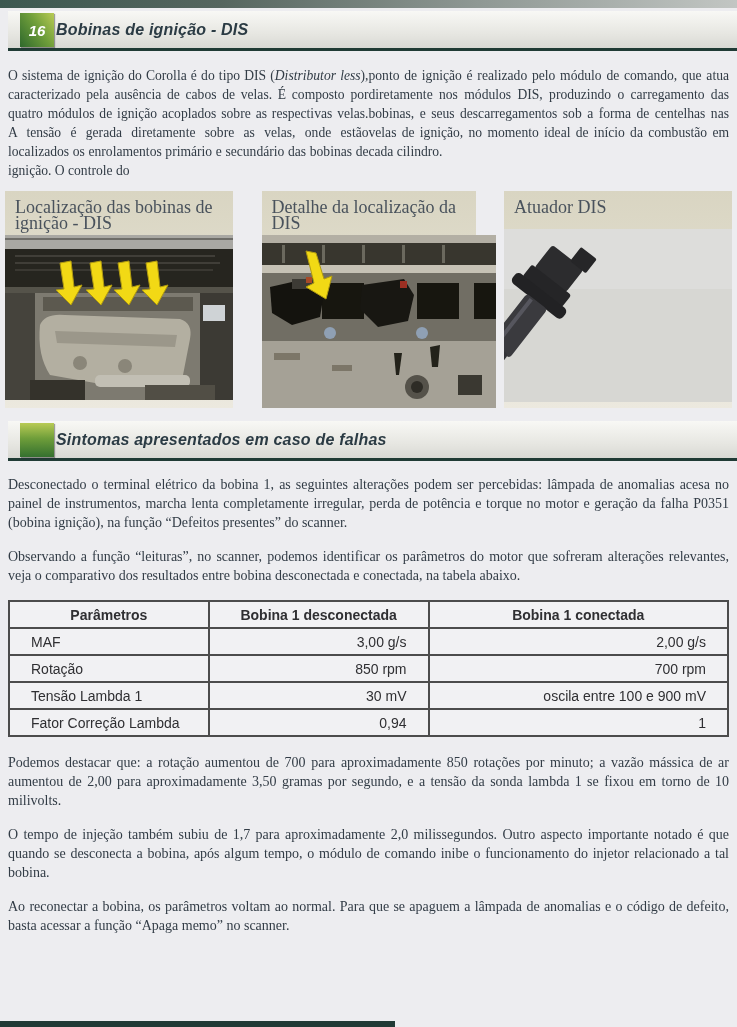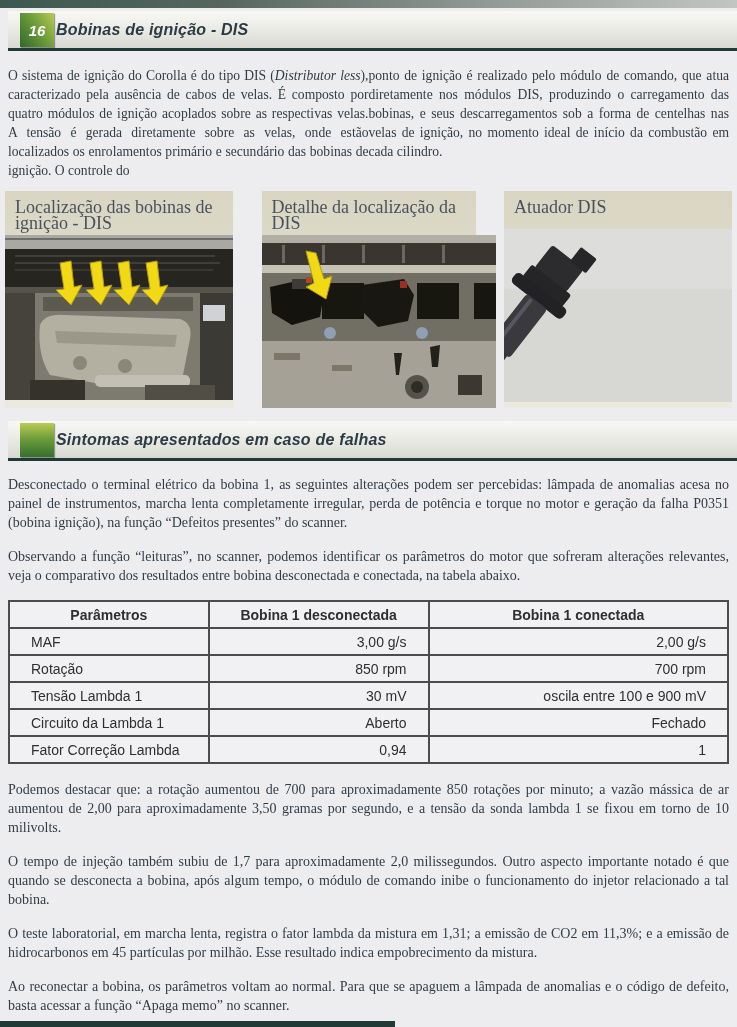--- a/index.html
+++ b/index.html
@@ -215,32 +215,26 @@
     <td class="l">Rotação</td>
     <td class="c">850 rpm</td>
     <td class="c">700 rpm</td>
   </tr>
   <tr>
     <td class="l">Tensão Lambda 1</td>
     <td class="c">30 mV</td>
     <td class="c">oscila entre 100 e 900 mV</td>
   </tr>
   <tr>
-    <td class="l">Circuito da Lambda 1</td>
-    <td class="c">Aberto</td>
-    <td class="c">Fechado</td>
-  </tr>
-  <tr>
     <td class="l">Fator Correção Lambda</td>
     <td class="c">0,94</td>
     <td class="c">1</td>
   </tr>
 </tbody>
   </table>
 
 <div class="bodytext" style="margin-top:0;">
   <p>Podemos destacar que: a rotação aumentou de 700 para aproximadamente 850 rotações por minuto; a vazão mássica de ar aumentou de 2,00 para aproximadamente 3,50 gramas por segundo, e a tensão da sonda lambda 1 se fixou em torno de 10 milivolts.</p>
   <p>O tempo de injeção também subiu de 1,7 para aproximadamente 2,0 milissegundos. Outro aspecto importante notado é que quando se desconecta a bobina, após algum tempo, o módulo de comando inibe o funcionamento do injetor relacionado a tal bobina.</p>
-  <p>O teste laboratorial, em marcha lenta, registra o fator lambda da mistura em 1,31; a emissão de CO2 em 11,3%; e a emissão de hidrocarbonos em 45 partículas por milhão. Esse resultado indica empobrecimento da mistura.</p>
   <p>Ao reconectar a bobina, os parâmetros voltam ao normal. Para que se apaguem a lâmpada de anomalias e o código de defeito, basta acessar a função “Apaga memo” no scanner.</p>
 </div>
 
 <div class="bottom-bar"></div>
 
 </body></html>

